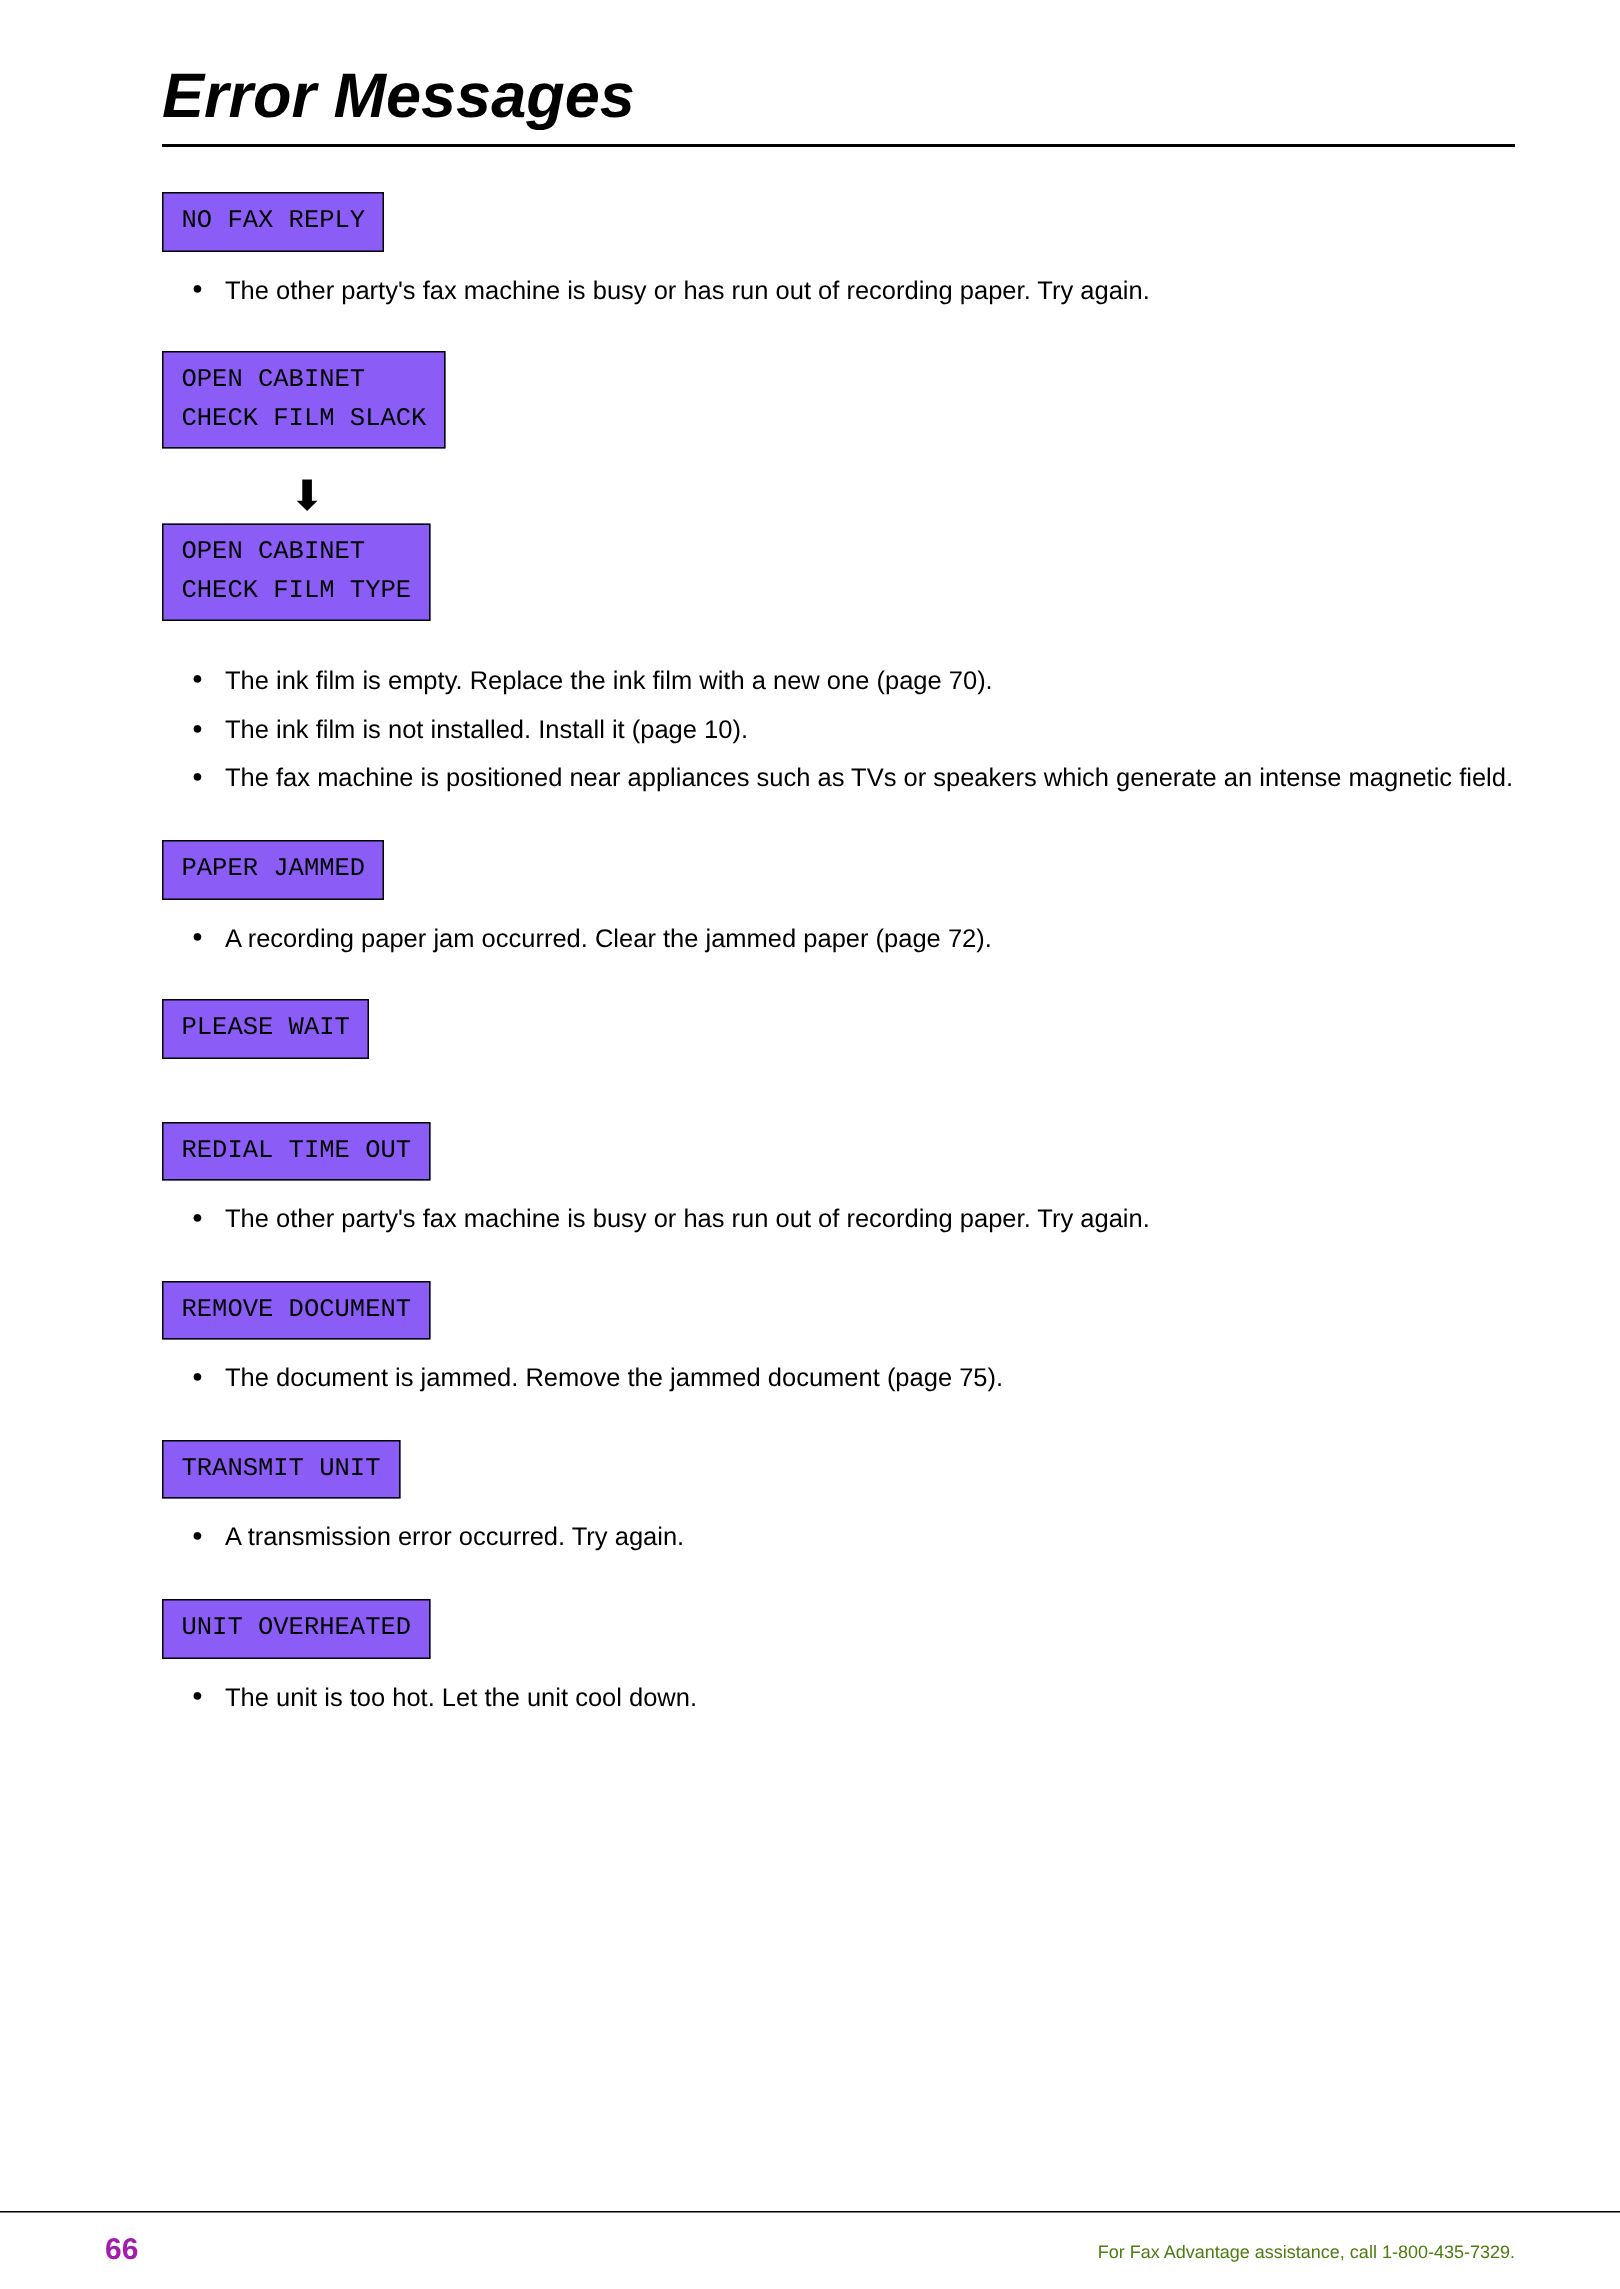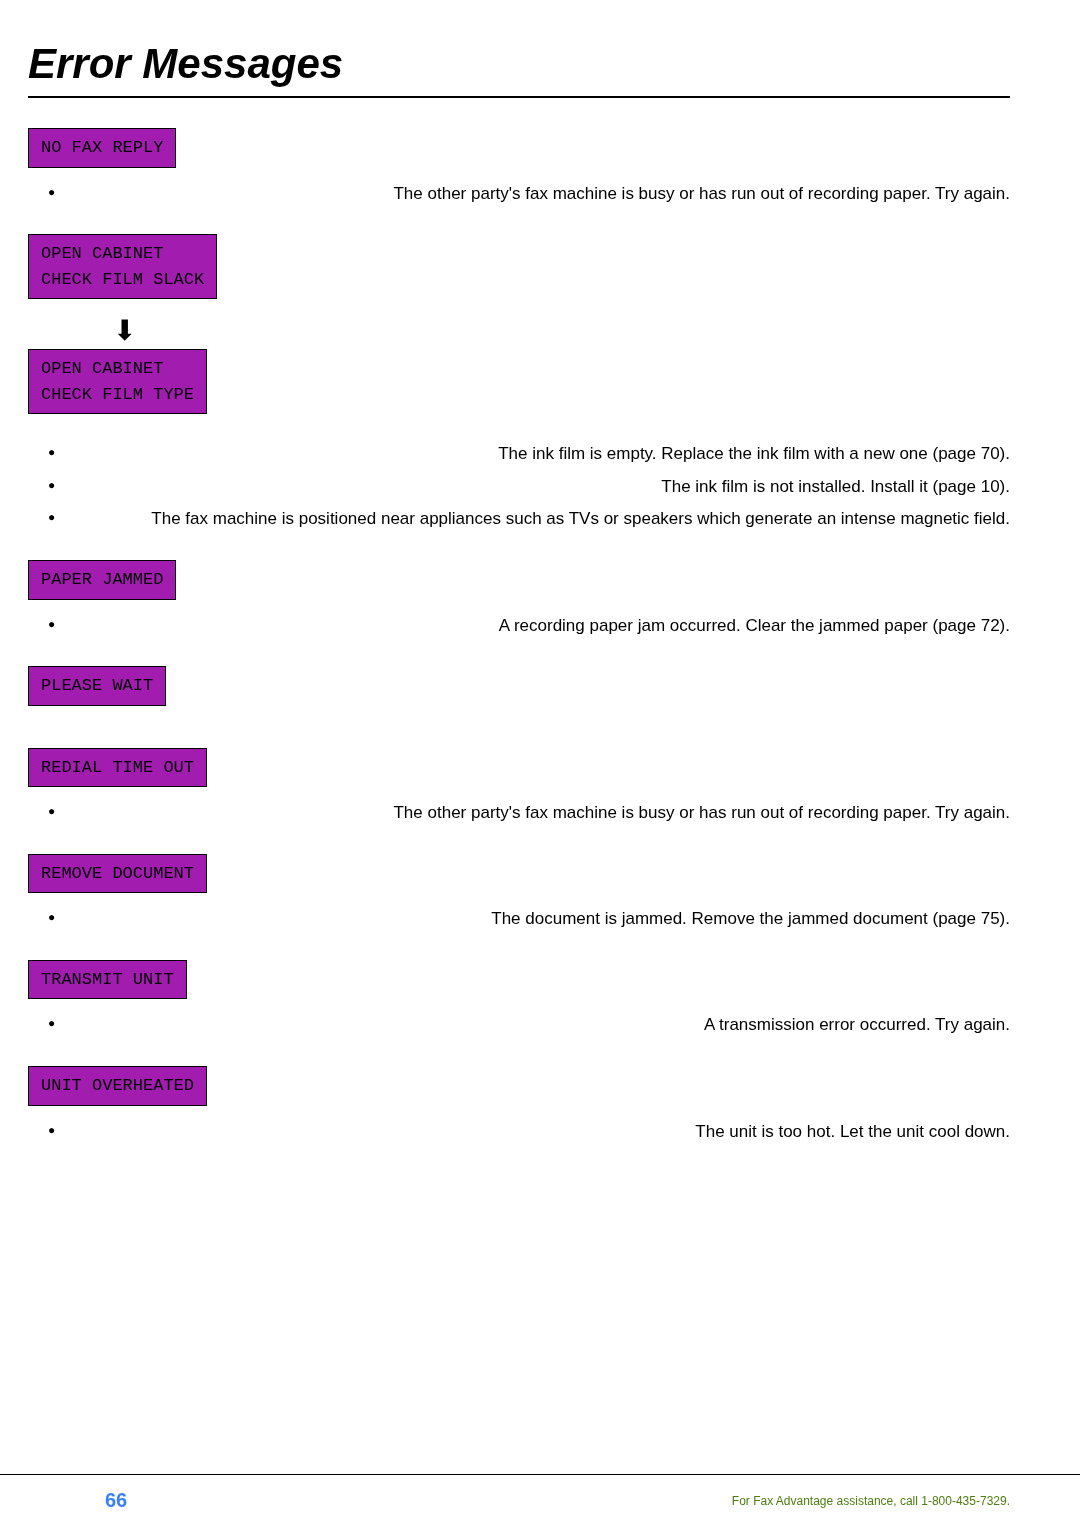--- a/index.html
+++ b/index.html
@@ -13,21 +13,21 @@
       font-family: Arial, Helvetica, sans-serif;
       width: 1080px;
       min-height: 1526px;
       position: relative;
     }
 
     .page {
       width: 1080px;
       min-height: 1526px;
       background: #ffffff;
-      padding: 40px 70px 80px 28px;
+      padding: 40px 70px 80px 108px;
       position: relative;
     }
 
     .page-title {
       font-size: 42px;
       font-weight: bold;
       font-style: italic;
       color: #000000;
       margin-bottom: 8px;
       font-family: Arial, Helvetica, sans-serif;
@@ -40,21 +40,21 @@
     }
 
     .error-box {
       border: 1px solid #000000;
       display: inline-block;
       padding: 6px 12px;
       margin-bottom: 14px;
       font-family: 'Courier New', Courier, monospace;
       font-size: 17px;
       color: #000000;
-      background: #a21caf;
+      background: #8b5cf6;
       line-height: 1.5;
     }
 
     .section {
       margin-bottom: 28px;
     }
 
     .bullet-list {
       list-style: none;
       padding: 0;
@@ -62,21 +62,20 @@
     }
 
     .bullet-list li {
       font-size: 17px;
       color: #000000;
       margin-bottom: 8px;
       padding-left: 22px;
       position: relative;
       line-height: 1.45;
       font-family: Arial, Helvetica, sans-serif;
-      text-align: right;
     }
 
     .bullet-list li::before {
       content: "●";
       position: absolute;
       left: 0;
       top: 0;
       font-size: 12px;
       line-height: 1.7;
     }
@@ -107,23 +106,22 @@
       padding: 14px 70px;
       display: flex;
       align-items: center;
       justify-content: space-between;
       background: #ffffff;
     }
 
     .footer-page-num {
       font-size: 20px;
       font-weight: bold;
-      color: #3b82f6;
-      font-family: Arial, Helvetica, sans-serif;
-      margin-left: 35px;
+      color: #a21caf;
+      font-family: Arial, Helvetica, sans-serif;
     }
 
     .footer-text {
       font-size: 12px;
       color: #4d7c0f;
       font-family: Arial, Helvetica, sans-serif;
     }
   </style>
 </head>
 <body>

